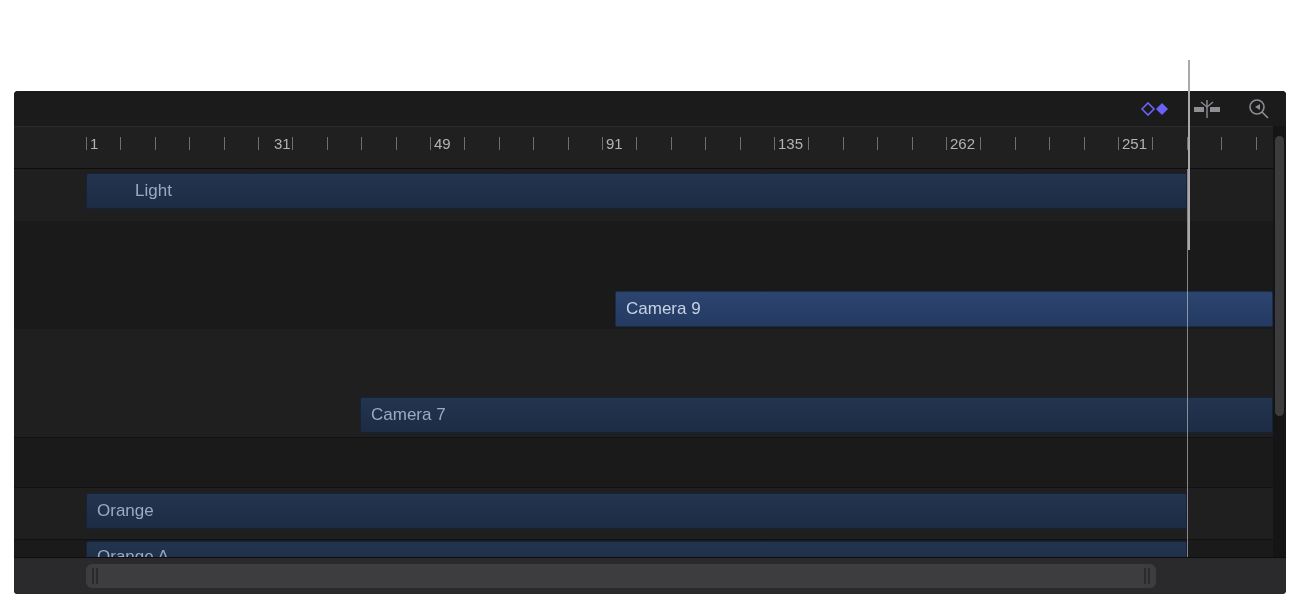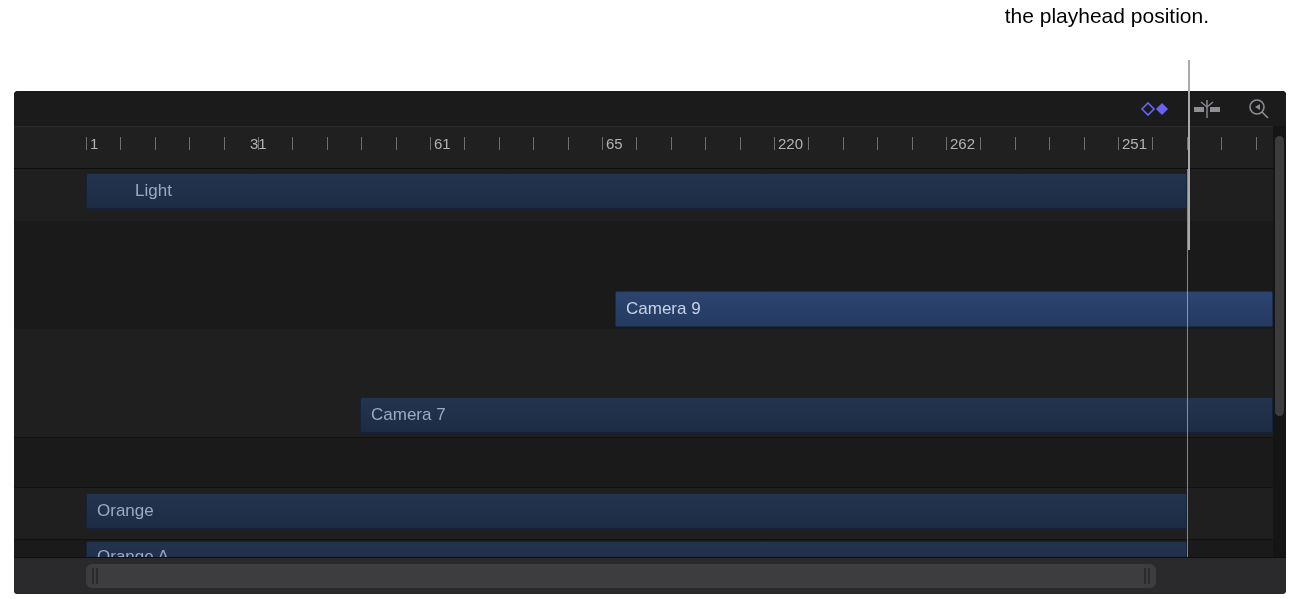--- a/index.html
+++ b/index.html
@@ -183,21 +183,20 @@
   }
   .grip span {
     width: 2px; height: 100%;
     background: #2a2a2c;
   }
 </style>
 </head>
 <body>
 
 <div class="annotation">
-  <div>the playhead position.</div>
 </div>
 <div class="annotation-line"></div>
 
 <div class="panel">
 
   <div class="toolbar">
     <div class="tb-icon">
       <svg width="30" height="16" viewBox="0 0 30 16">
         <path d="M2 8 L8 2 L14 8 L8 14 Z" fill="none" stroke="#6a62f6" stroke-width="1.6"></path>
         <path d="M16 8 L22 2 L28 8 L22 14 Z" fill="#6a62f6"></path>
@@ -224,42 +223,42 @@
   <div class="ruler">
     <div class="ruler-inner" id="ruler-inner">
         <div class="tick major" style="left: 0px;"></div>
         <div class="tick-label" style="left: 4px;">1</div>
         <div class="tick minor" style="left: 34.4px;"></div>
         <div class="tick minor" style="left: 68.8px;"></div>
         <div class="tick minor" style="left: 103.2px;"></div>
         <div class="tick minor" style="left: 137.6px;"></div>
         <div class="tick minor" style="left: 172px;"></div>
         <div class="tick major" style="left: 172px;"></div>
-        <div class="tick-label" style="left: 164px;">31</div>
+        <div class="tick-label" style="left: 188px;">31</div>
         <div class="tick minor" style="left: 206.4px;"></div>
         <div class="tick minor" style="left: 240.8px;"></div>
         <div class="tick minor" style="left: 275.2px;"></div>
         <div class="tick minor" style="left: 309.6px;"></div>
         <div class="tick minor" style="left: 344px;"></div>
         <div class="tick major" style="left: 344px;"></div>
-        <div class="tick-label" style="left: 348px;">61</div>
+        <div class="tick-label" style="left: 348px;">49</div>
         <div class="tick minor" style="left: 378.4px;"></div>
         <div class="tick minor" style="left: 412.8px;"></div>
         <div class="tick minor" style="left: 447.2px;"></div>
         <div class="tick minor" style="left: 481.6px;"></div>
         <div class="tick minor" style="left: 516px;"></div>
         <div class="tick major" style="left: 516px;"></div>
-        <div class="tick-label" style="left: 520px;">65</div>
+        <div class="tick-label" style="left: 520px;">91</div>
         <div class="tick minor" style="left: 550.4px;"></div>
         <div class="tick minor" style="left: 584.8px;"></div>
         <div class="tick minor" style="left: 619.2px;"></div>
         <div class="tick minor" style="left: 653.6px;"></div>
         <div class="tick minor" style="left: 688px;"></div>
         <div class="tick major" style="left: 688px;"></div>
-        <div class="tick-label" style="left: 692px;">220</div>
+        <div class="tick-label" style="left: 692px;">135</div>
         <div class="tick minor" style="left: 722.4px;"></div>
         <div class="tick minor" style="left: 756.8px;"></div>
         <div class="tick minor" style="left: 791.2px;"></div>
         <div class="tick minor" style="left: 825.6px;"></div>
         <div class="tick minor" style="left: 860px;"></div>
         <div class="tick major" style="left: 860px;"></div>
         <div class="tick-label" style="left: 864px;">262</div>
         <div class="tick minor" style="left: 894.4px;"></div>
         <div class="tick minor" style="left: 928.8px;"></div>
         <div class="tick minor" style="left: 963.2px;"></div>

